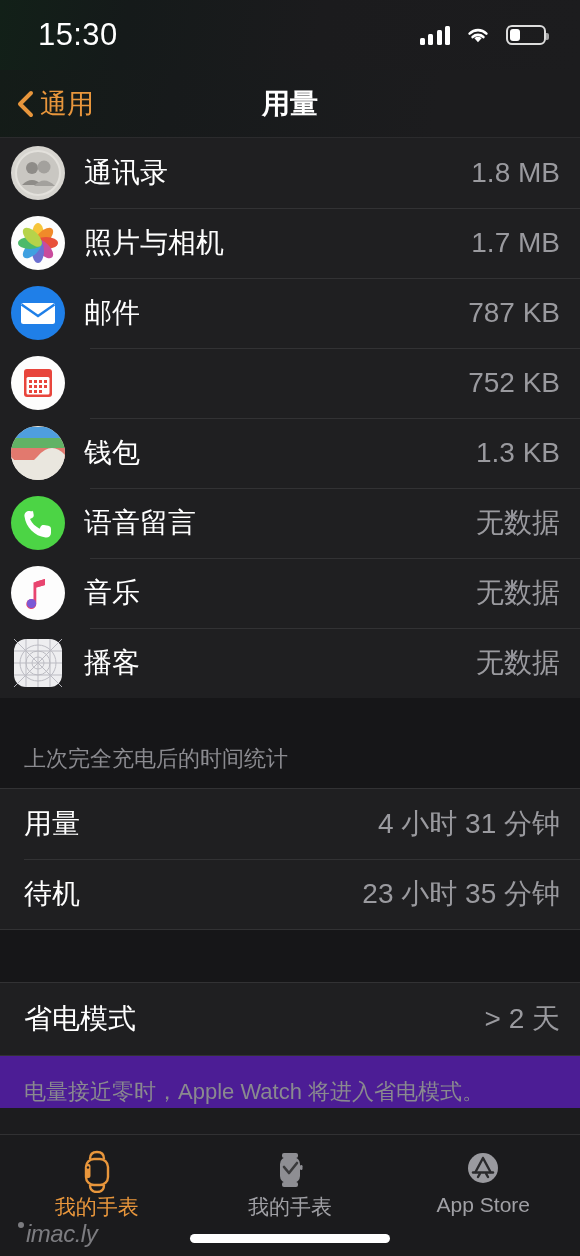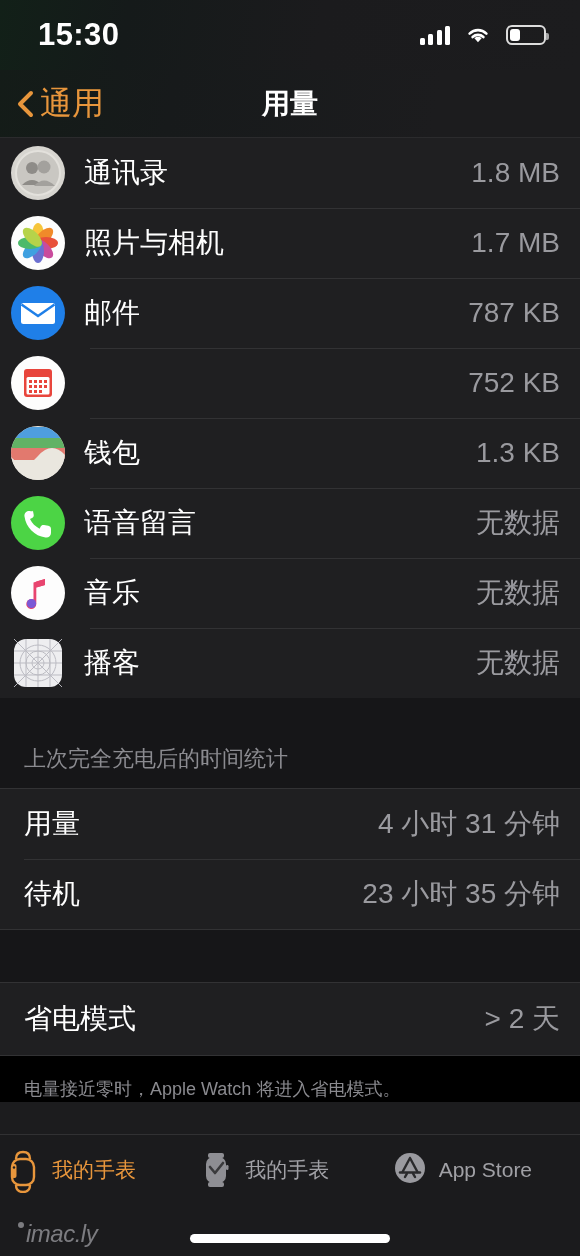--- a/index.html
+++ b/index.html
@@ -11,21 +11,21 @@
   }
   .phone { position:relative; width:580px; height:1256px; background:#1c1c1e; }
 
   
   .statusbar{
     position:relative; height:70px;
     background:linear-gradient(100deg,#122018 0%,#151a1a 22%,#1b1b1d 55%,#1c1c1e 100%);
     display:flex; align-items:center; justify-content:space-between;
     padding:0 34px 0 38px;
   }
-  .clock{ color:#fff; font-size:31px; font-weight:700; letter-spacing:.4px; }
+  .clock{ color:#fff; font-size:31px; font-weight:400; letter-spacing:.4px; }
   .status-right{ display:flex; align-items:center; gap:15px; }
   .bars{ display:flex; align-items:flex-end; gap:3.5px; height:20px; }
   .bars i{ display:block; width:5px; background:#fff; border-radius:1.5px; }
   .bars i:nth-child(1){ height:7px; }
   .bars i:nth-child(2){ height:11px; }
   .bars i:nth-child(3){ height:15px; }
   .bars i:nth-child(4){ height:19px; }
   .wifi{ width:26px; height:20px; position:relative; }
   .batt{ width:40px; height:20px; border:2px solid rgba(255,255,255,.85); border-radius:6px;
          position:relative; padding:2px; }
@@ -35,21 +35,21 @@
 
   
   .navbar{
     position:relative; height:68px;
     background:linear-gradient(100deg,#141c18 0%,#171a1b 30%,#1c1c1e 75%);
     display:flex; align-items:center;
     border-bottom:1px solid #2b2b2d;
   }
   .back{ display:flex; align-items:center; gap:4px; padding-left:14px; cursor:pointer; }
   .chev{ width:22px; height:30px; position:relative; }
-  .back-label{ color:#e8963c; font-size:32px; }
+  .back-label{ color:#e8963c; font-size:27px; }
   .nav-title{
     position:absolute; left:0; right:0; text-align:center;
     color:#fff; font-size:28px; font-weight:600; pointer-events:none;
   }
 
   
   .group{ background:#1f1f21; }
   .row{
     position:relative; display:flex; align-items:center;
     height:70px; padding-left:10px; padding-right:20px;
@@ -62,33 +62,33 @@
   .app-icon{ width:56px; height:56px; flex:0 0 56px; position:relative; }
   .row-label{ color:#fff; font-size:28px; margin-left:18px; white-space:nowrap; }
   .row-value{ margin-left:auto; color:#9a9a9f; font-size:28px; white-space:nowrap; }
 
   .gap{ height:28px; background:#161618; }
   .section-head{
     background:#161618; color:#8b8b90; font-size:22px;
     padding:18px 0 14px 24px;
   }
   .footer-note{
-    background:#000000; color:#8a8a8f; font-size:18px;
+    background:#4c1d95; color:#8a8a8f; font-size:22px;
     padding:20px 24px 0 24px; line-height:1.45;
   }
   .divider-top{ border-top:1px solid #323234; }
   .divider-bot{ border-bottom:1px solid #323234; }
 
   
   .tabbar{
     position:absolute; bottom:0; left:0; right:0; height:122px;
     background:#1b1b1d; border-top:1px solid #313133;
     display:flex; align-items:flex-start; padding-top:12px;
   }
-  .tab{ flex:1; display:flex; flex-direction:row; align-items:center; gap:6px; cursor:pointer; }
+  .tab{ flex:1; display:flex; flex-direction:column; align-items:center; cursor:pointer; }
   .tab-icon{ width:46px; height:46px; position:relative; }
   .tab-label{ font-size:21px; color:#a0a0a5; }
   .tab.active .tab-label{ color:#e8963c; }
   .watermark{
     position:absolute; left:26px; bottom:8px; color:#8d8d92; font-size:24px;
     font-style:italic; letter-spacing:-.5px; opacity:.85;
   }
   .watermark .dot{
     position:absolute; left:-8px; top:2px; width:6px; height:6px;
     background:#8d8d92; border-radius:50%;

